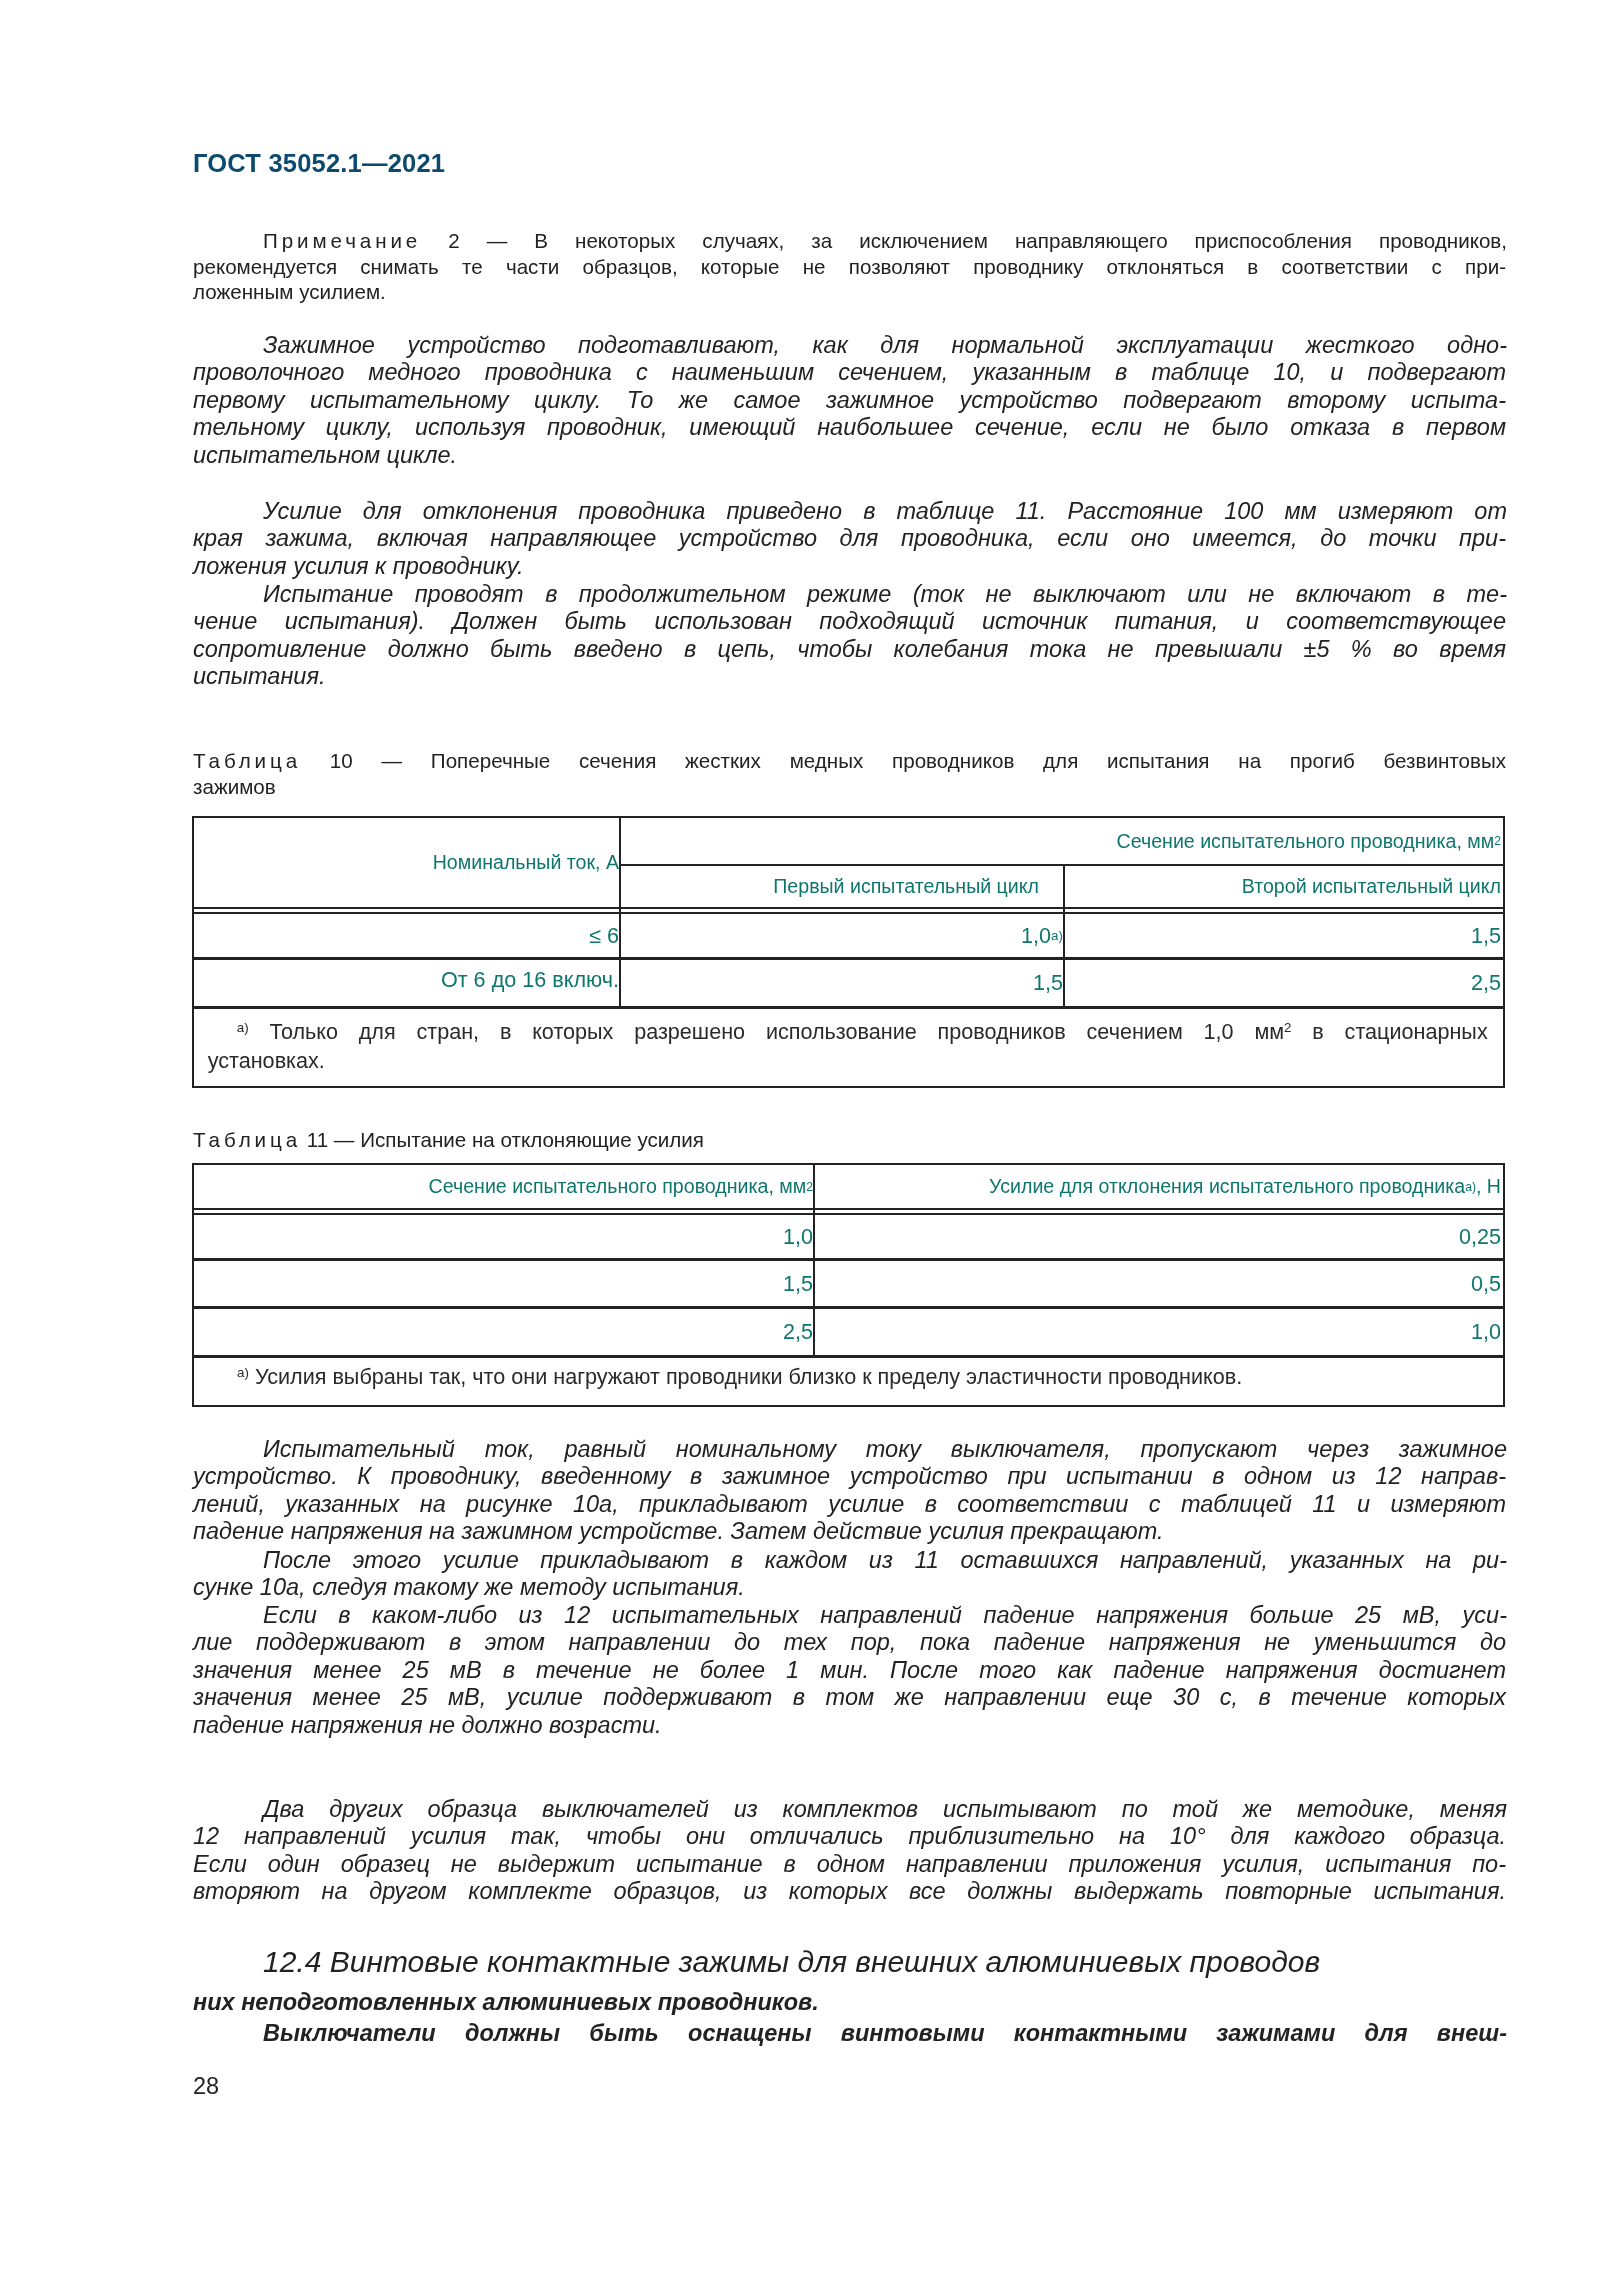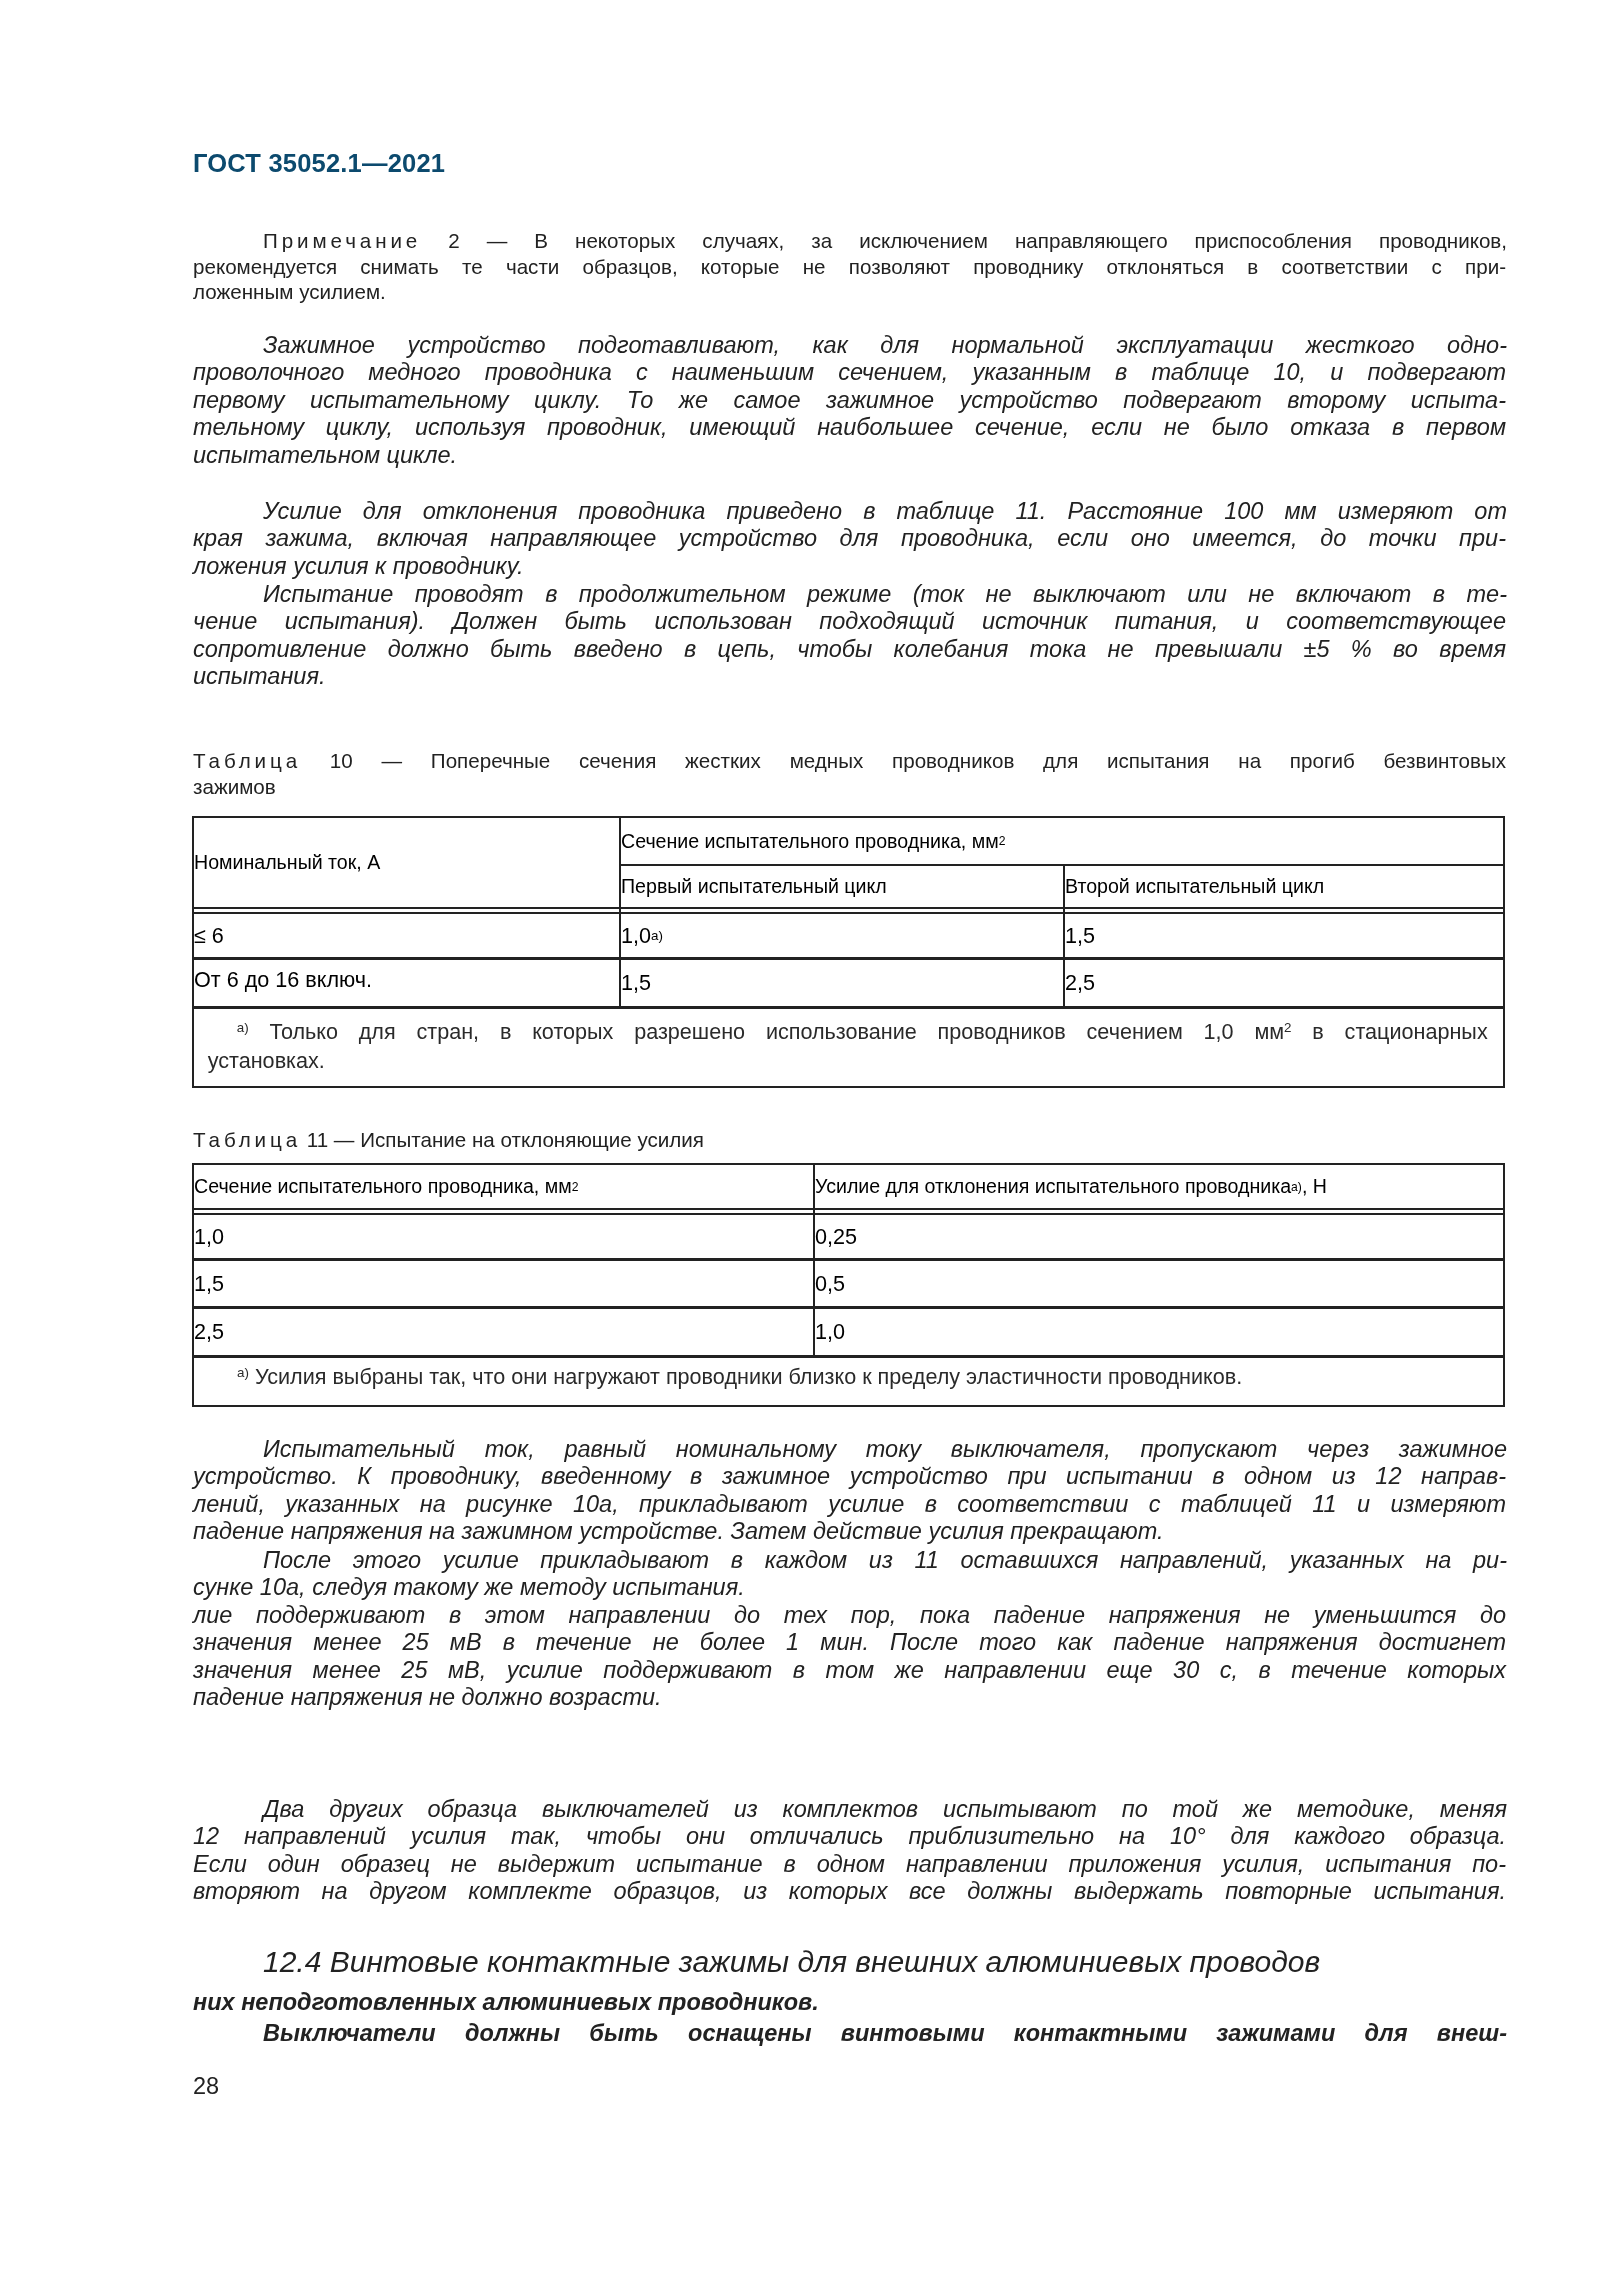--- a/index.html
+++ b/index.html
@@ -13,21 +13,21 @@
   .line.indent { padding-left: 70px; width: 1244px; }
   .note .line { font-size: 20.6px; height: 25.5px; line-height: 25.5px; }
   .spaced { letter-spacing: 3.9px; }
   .it .line { font-style: italic; font-size: 23.5px; }
   .caption .line { font-size: 20.6px; height: 25.5px; line-height: 25.5px; }
   .bold-it .line { font-style: italic; font-weight: bold; font-size: 23.5px; height: 31px; line-height: 31px; }
   .section-heading { left: 263px; top: 1945px; font-size: 30px; font-weight: normal; font-style: italic; white-space: nowrap; }
   .page-num { left: 193px; top: 2073px; font-size: 23.5px; }
   
   .tbl { position: absolute; left: 192px; width: 1313px; border: 2.9px solid #222; box-sizing: border-box; }
-  .cell { position: absolute; box-sizing: border-box; display: flex; align-items: center; justify-content: flex-start; font-size: 19.6px; color: #000000; }
+  .cell { position: absolute; box-sizing: border-box; display: flex; align-items: center; justify-content: flex-end; font-size: 19.6px; color: #0f766e; }
   .cell.big { font-size: 21.6px; }
   .hline { position: absolute; left: 0; right: 0; background: #222; }
   .vline { position: absolute; top: 0; width: 2px; background: #222; }
   sup { font-size: 0.62em; vertical-align: 0.55em; line-height: 0; }
   .fn-text { position: absolute; font-size: 21.6px; color: #2a2a2a; }
   .fn-text .line { width: auto; height: 29px; line-height: 29px; }
 </style>
 </head>
 <body>
 
@@ -173,20 +173,21 @@
     <span class="line">лений, указанных на рисунке 10а, прикладывают усилие в соответствии с таблицей 11 и измеряют</span>
     <span class="line last">падение напряжения на зажимном устройстве. Затем действие усилия прекращают.</span>
   </div>
 
   <div class="block it" style="top:1547px;">
     <span class="line indent">После этого усилие прикладывают в каждом из 11 оставшихся направлений, указанных на ри-</span>
     <span class="line last">сунке 10а, следуя такому же методу испытания.</span>
   </div>
 
   <div class="block it" style="top:1602px;">
+    <span class="line indent">Если в каком-либо из 12 испытательных направлений падение напряжения больше 25 мВ, уси-</span>
     <span class="line">лие поддерживают в этом направлении до тех пор, пока падение напряжения не уменьшится до</span>
     <span class="line">значения менее 25 мВ в течение не более 1 мин. После того как падение напряжения достигнет</span>
     <span class="line">значения менее 25 мВ, усилие поддерживают в том же направлении еще 30 с, в течение которых</span>
     <span class="line last">падение напряжения не должно возрасти.</span>
   </div>
 
   <div class="block it" style="top:1796px;">
     <span class="line indent">Два других образца выключателей из комплектов испытывают по той же методике, меняя</span>
     <span class="line">12 направлений усилия так, чтобы они отличались приблизительно на 10° для каждого образца.</span>
     <span class="line">Если один образец не выдержит испытание в одном направлении приложения усилия, испытания по-</span>

